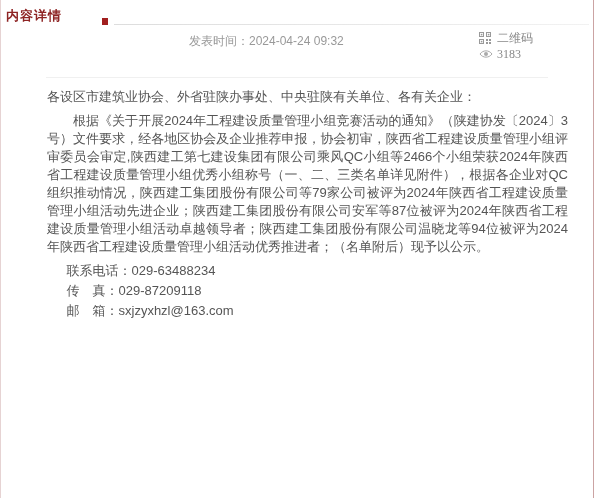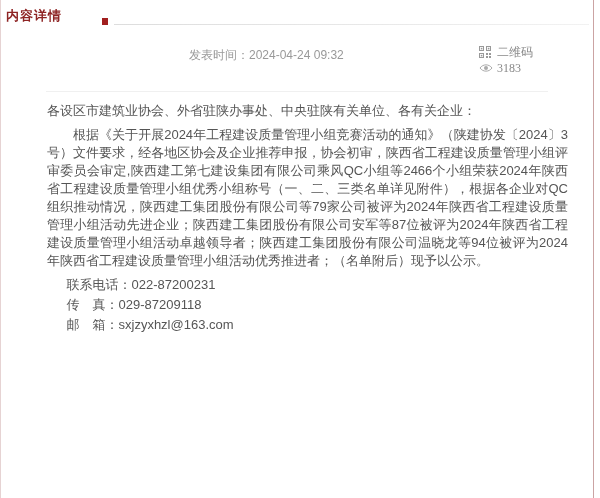--- a/index.html
+++ b/index.html
@@ -14,21 +14,21 @@
   }
   
   .crumb-row{display:flex;align-items:flex-end;padding:7px 4px 0 5px;height:18px;}
   .crumb-title{font-size:13px;color:#8e2424;font-weight:bold;letter-spacing:1px;white-space:nowrap;}
   .crumb-marker{width:6px;height:7px;background:#a11f1f;margin-left:40px;flex:0 0 auto;}
   .crumb-line{flex:1;height:1px;background:linear-gradient(to right,#ddd,#f2f2f2);margin-left:6px;}
   
   .art-title{margin:14px 28px 0 28px;text-align:center;color:#c23a3a;font-weight:bold;
     font-size:17px;line-height:27px;}
   
-  .meta-row{position:relative;height:48px;margin-top:18px;}
+  .meta-row{position:relative;height:48px;margin-top:4px;}
   .publish-time{position:absolute;left:188px;top:4px;font-size:12px;color:#999;}
   .side-widgets{position:absolute;left:478px;top:1px;font-size:12px;color:#888;font-family:Liberation Serif, serif;}
   .widget-line{display:flex;align-items:center;height:16px;}
   .widget-line .ic{display:inline-flex;width:16px;justify-content:flex-start;align-items:center;}
   .widget-line span.lbl{margin-left:2px;}
   
   .separator{height:1px;background:#f0f0f0;margin:0 45px;}
   
   .body-text{padding:10px 25px 0 46px;color:#555;font-size:13px;}
   .body-text p{margin:0 0 6px 0;line-height:18px;text-align:justify;}
@@ -81,21 +81,21 @@
       </div>
     </div>
 
     <div class="separator"></div>
 
     <div class="body-text">
       <p>各设区市建筑业协会、外省驻陕办事处、中央驻陕有关单位、各有关企业：</p>
       <p class="ind">根据《关于开展2024年工程建设质量管理小组竞赛活动的通知》（陕建协发〔2024〕3号）文件要求，经各地区协会及企业推荐申报，协会初审，陕西省工程建设质量管理小组评审委员会审定,陕西建工第七建设集团有限公司乘风QC小组等2466个小组荣获2024年陕西省工程建设质量管理小组优秀小组称号（一、二、三类名单详见附件），根据各企业对QC组织推动情况，陕西建工集团股份有限公司等79家公司被评为2024年陕西省工程建设质量管理小组活动先进企业；陕西建工集团股份有限公司安军等87位被评为2024年陕西省工程建设质量管理小组活动卓越领导者；陕西建工集团股份有限公司温晓龙等94位被评为2024年陕西省工程建设质量管理小组活动优秀推进者；（名单附后）现予以公示。</p>
 
       <div class="contact">
-        <p>联系电话：022-87200231</p>
+        <p>联系电话：029-63488234</p>
         <p>传　真：029-87209118</p>
         <p>邮　箱：sxjzyxhzl@163.com</p>
 
       </div>
 
     </div>
 
   </div>
 </div>
 

